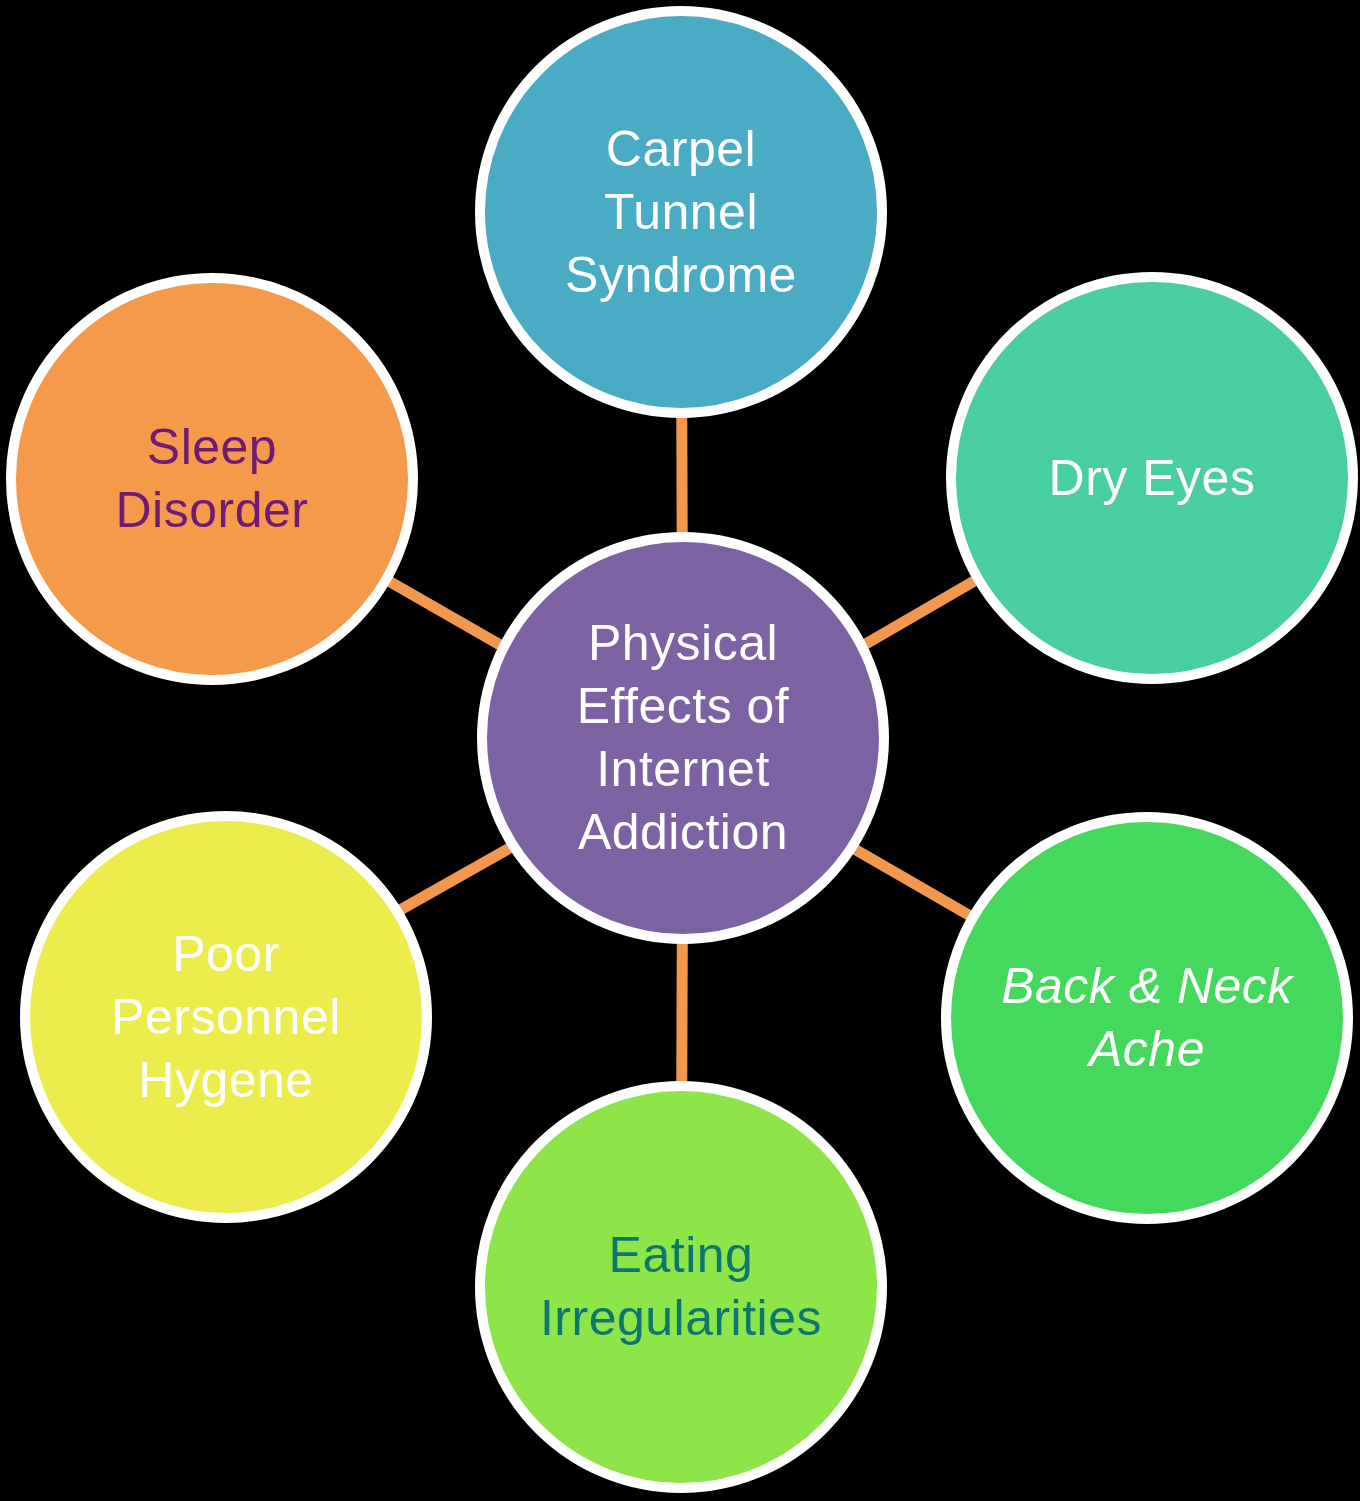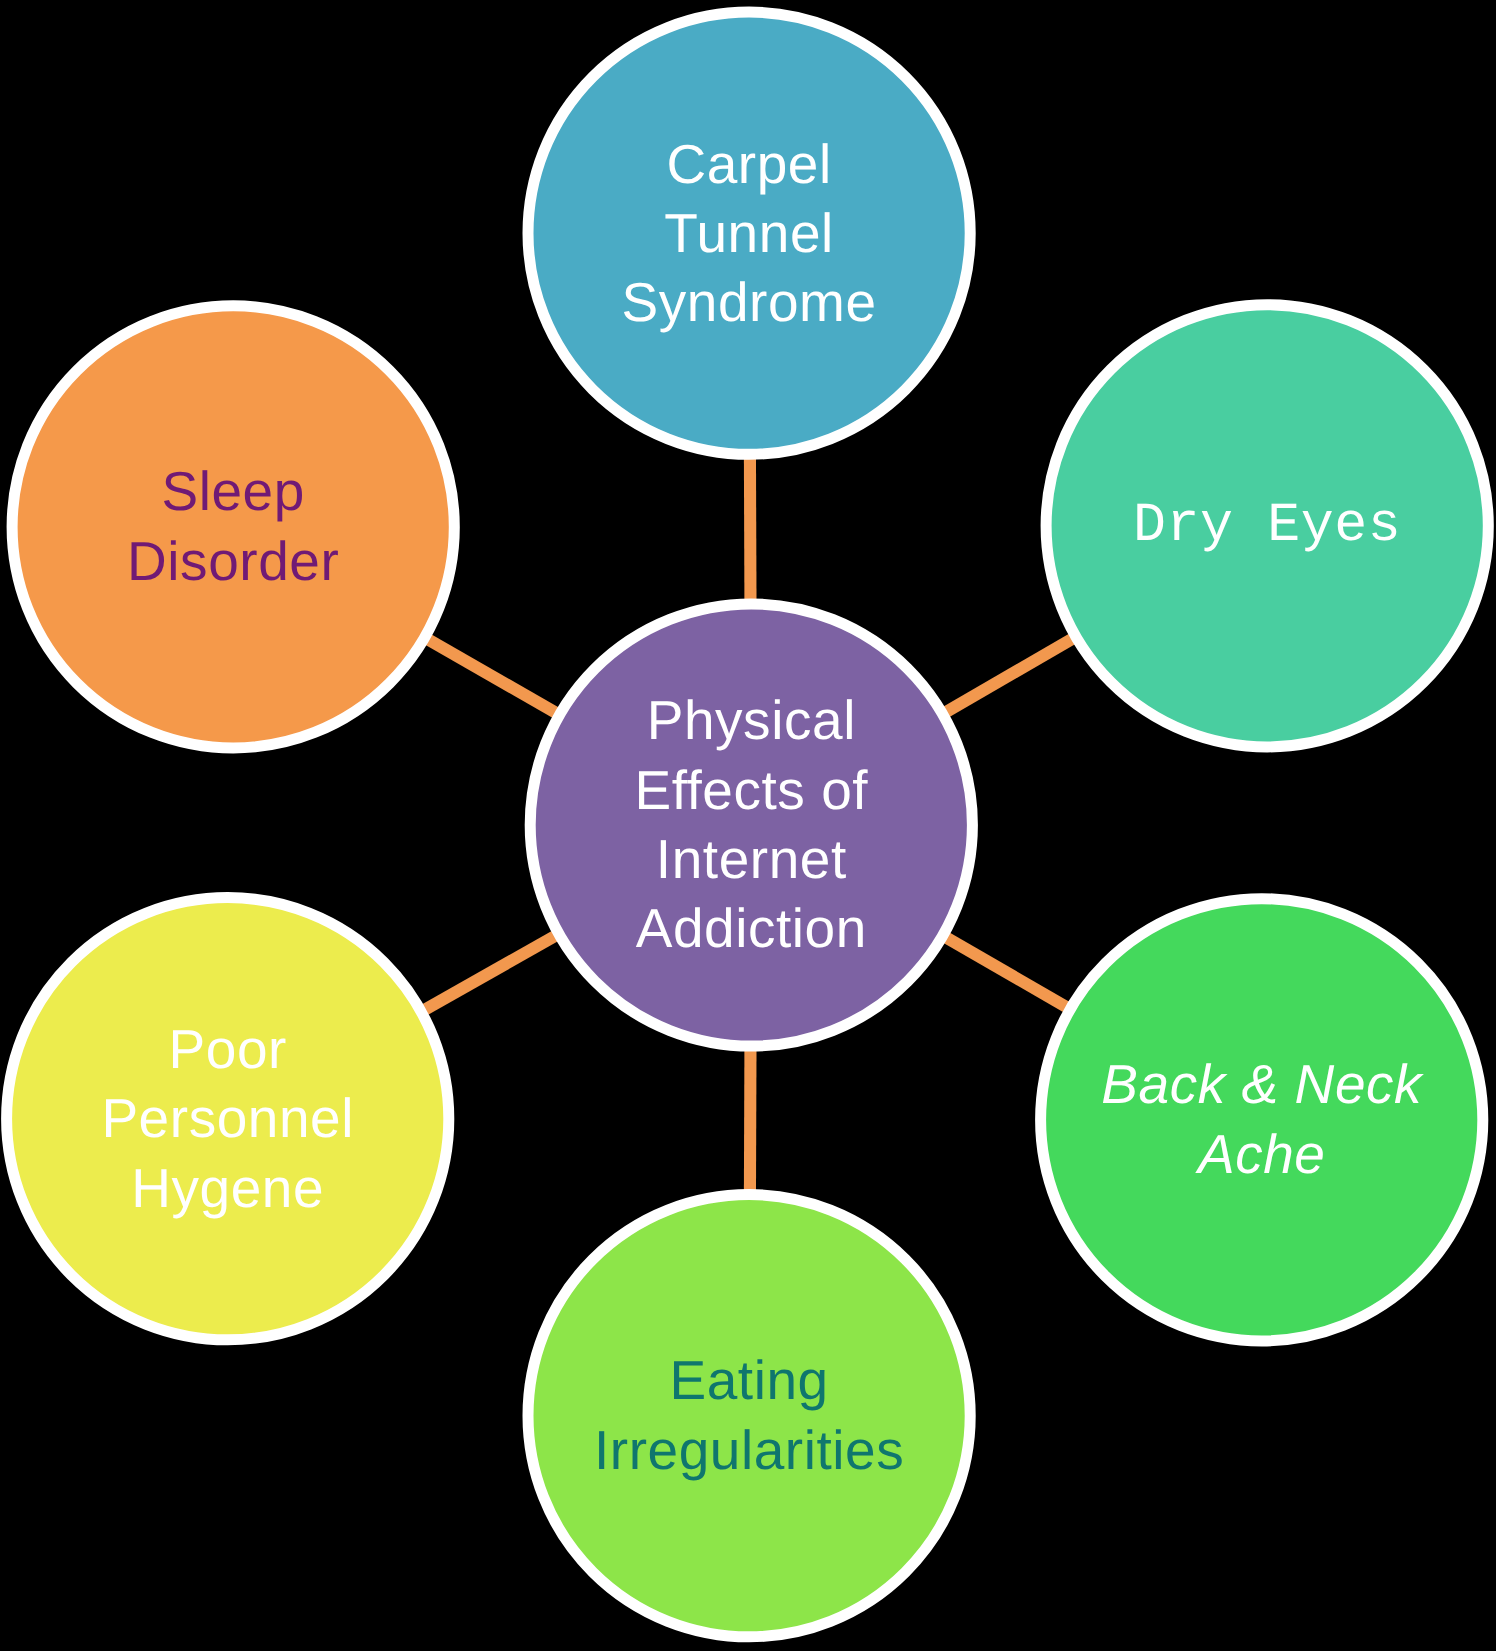--- a/index.html
+++ b/index.html
@@ -39,26 +39,26 @@
     text-align: center;
   }
   .node .label {
     white-space: pre-line;
     font-size: 50px;
     line-height: 1.26;
     font-weight: 400;
     letter-spacing: 0.5px;
   }
   
-  .pos-center       { left: 477px; top: 544px;  }
+  .pos-center       { left: 477px; top: 532px;  }
   .pos-top          { left: 475px; top: 6px;    }
-  .pos-upper-right  { left: 946px; top: 272px; font-family: Liberation Mono, monospace;  }
+  .pos-upper-right  { left: 946px; top: 272px;  }
   .pos-lower-right  { left: 941px; top: 812px;  }
   .pos-bottom       { left: 475px; top: 1081px; }
-  .pos-lower-left   { left: 1px;   top: 811px;  }
+  .pos-lower-left   { left: 20px;   top: 811px;  }
   .pos-upper-left   { left: 6px;   top: 273px;  }
 </style>
 </head>
 <body>
 
 <div class="stage" style="background-color: rgb(0, 0, 0);">
 
   <svg class="connectors" viewBox="0 0 1360 1501" xmlns="http://www.w3.org/2000/svg">
     <line x1="683" y1="750" x2="681" y2="212" style="stroke: rgb(242, 152, 78);"></line>
     <line x1="683" y1="750" x2="1152" y2="478" style="stroke: rgb(242, 152, 78);"></line>

